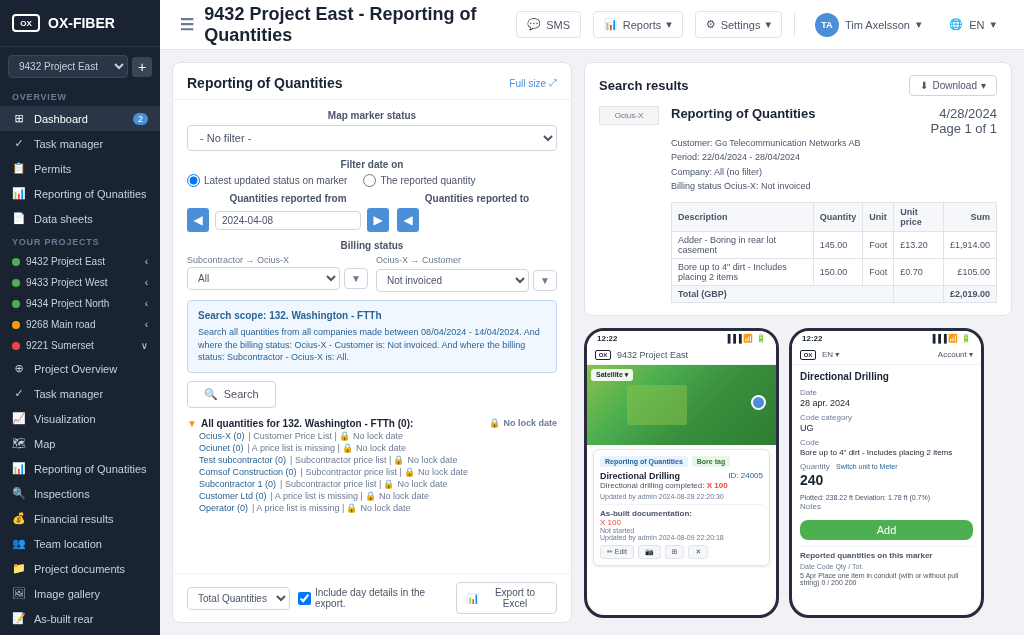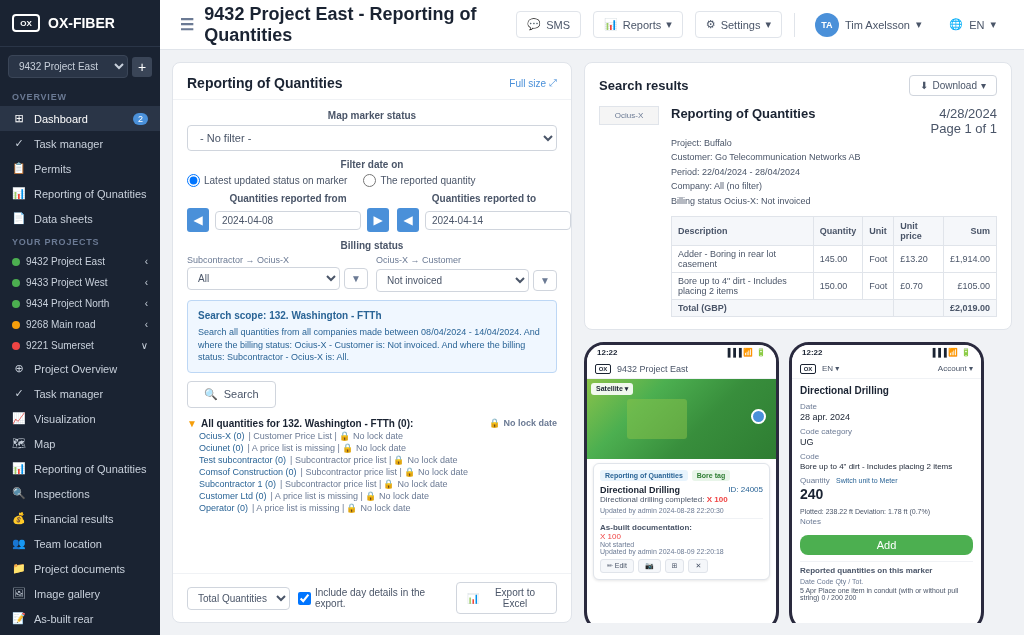--- a/index.html
+++ b/index.html
@@ -311,21 +311,20 @@
             <div class="date-range">
               <button class="date-nav-btn">◀</button>
               <input type="text" class="date-input" value="2024-04-08" style="">
               <button class="date-nav-btn">▶</button>
             </div>
           </div>
           <div style="flex:1;">
             <div class="field-label">Quantities reported to</div>
             <div class="date-range">
               <button class="date-nav-btn">◀</button>
-              <input type="text" class="date-input" value="2024-04-14" style="">
 
             </div>
           </div>
         </div>
 
         <div class="field-label" style="margin-top:8px;">Billing status</div>
         <div class="billing-row">
           <div class="billing-col">
             <div style="font-size:9px;color:#6b7a94;margin-bottom:2px;">Subcontractor → Ocius-X</div>
             <div class="filter-row">
@@ -421,21 +420,20 @@
           <div class="report-content">
             <div style="display:flex;justify-content:space-between;align-items:flex-start;">
               <div class="report-doc-title">Reporting of Quantities</div>
               <div style="text-align:right;font-size:13px;color:#4a5568;">
                 <div>4/28/2024</div>
                 <div>Page 1 of 1</div>
               </div>
             </div>
             <div class="report-meta">
               <div class="report-meta-left">
-                <div>Project: Buffalo</div>
                 <div>Customer: Go Telecommunication Networks AB</div>
                 <div>Period: 22/04/2024 - 28/04/2024</div>
                 <div>Company: All (no filter)</div>
                 <div>Billing status Ocius-X: Not invoiced</div>
               </div>
             </div>
             <table class="report-table">
               <thead>
                 <tr>
                   <th>Description</th>

